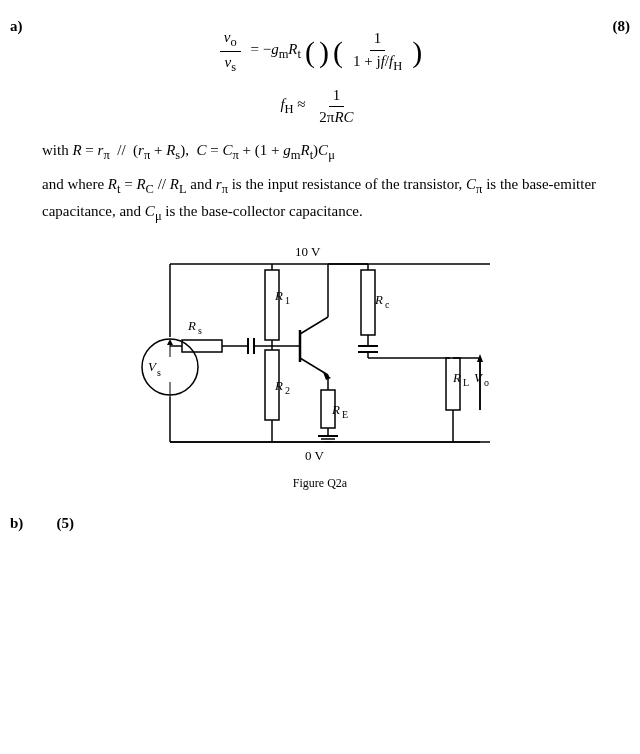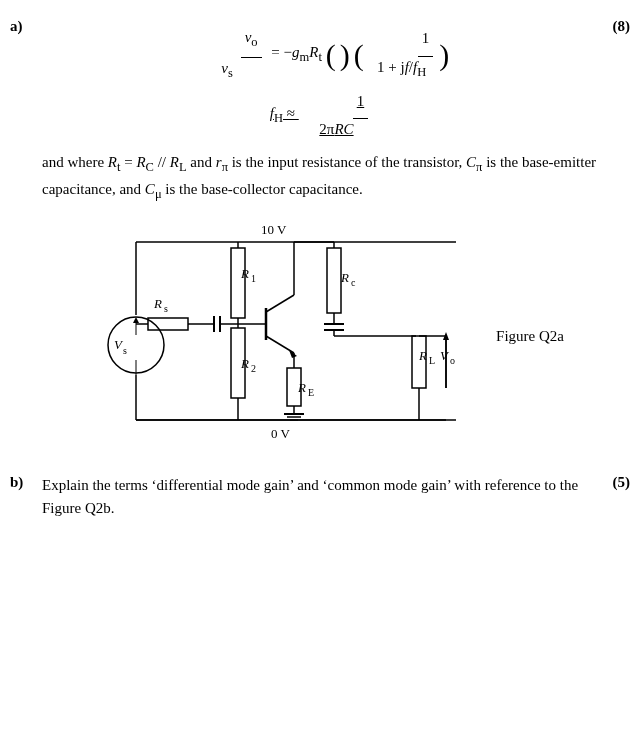--- a/index.html
+++ b/index.html
@@ -49,24 +49,23 @@
 
     .fraction {
       display: inline-flex;
       flex-direction: column;
       align-items: center;
       vertical-align: middle;
       margin: 0 2px;
     }
     .frac-num {
       border-bottom: 1.5px solid #000;
-      padding: 0 4px 7px 4px;
+      padding: 0 4px 1px 4px;
       text-align: center;
       line-height: 1.3;
-      margin-left: 48px;
     }
     .frac-den {
       padding: 1px 4px 0 4px;
       text-align: center;
       line-height: 1.3;
     }
 
     .big-paren {
       font-size: 2em;
       vertical-align: middle;
@@ -86,46 +85,44 @@
       text-align: center;
       margin: 6px 0 10px 0;
     }
 
     .bandwidth-approx {
       display: flex;
       align-items: center;
       justify-content: center;
       gap: 4px;
       font-size: 15px;
-      text-decoration: underline;
     }
 
     .with-line {
       margin: 8px 0 6px 0;
       line-height: 1.7;
     }
 
     .and-line {
       margin: 4px 0 16px 0;
       line-height: 1.6;
     }
 
     
     .circuit-container {
       display: flex;
-      flex-direction: row;
+      flex-direction: column;
       align-items: center;
       margin: 10px 0 6px 0;
-      justify-content: center;
     }
 
     .figure-label {
       text-align: center;
       margin-top: 4px;
-      font-size: 15px;
+      font-size: 12px;
     }
 
     svg text {
       font-family: 'Times New Roman', Times, serif;
     }
 
     .part-b-text {
       line-height: 1.55;
     }
   </style>
@@ -158,20 +155,23 @@
     <div class="bandwidth-block">
       <span class="bandwidth-approx">
         <span><i>f</i><sub>H</sub> ≈&nbsp;</span>
         <span class="fraction">
           <span class="frac-num">1</span>
           <span class="frac-den">2π<i>RC</i></span>
         </span>
       </span>
     </div>
 
+    <div class="with-line q-text">
+      with <i>R</i> = <i>r</i><sub>π</sub> &nbsp;//&nbsp; (<i>r</i><sub>π</sub> + <i>R</i><sub>s</sub>), &nbsp;<i>C</i> = <i>C</i><sub>π</sub> + (1 + <i>g</i><sub>m</sub><i>R</i><sub>t</sub>)<i>C</i><sub>μ</sub>
+    </div>
 
     <div class="and-line q-text">
       and where <i>R</i><sub>t</sub> = <i>R</i><sub>C</sub> // <i>R</i><sub>L</sub> and <i>r</i><sub>π</sub> is the input resistance of the transistor, <i>C</i><sub>π</sub> is the base-emitter capacitance, and <i>C</i><sub>μ</sub> is the base-collector capacitance.
     </div>
 
     <div class="circuit-container">
       <svg width="420" height="230" viewBox="0 0 420 230">
 
         <text x="185" y="14" font-size="13">10 V</text>
 
@@ -276,17 +276,14 @@
         </defs>
       </svg>
       <div class="figure-label">Figure Q2a</div>
     </div>
   </div>
   <div class="marks">(8)</div>
 </div>
 
 <div class="question-block">
   <div class="q-label" style="font-weight:bold;">b)</div>
-  <div class="q-content">
-    <div class="part-b-text q-text">Explain the terms ‘differential mode gain’ and ‘common mode gain’ with reference to the Figure Q2b.</div>
-  </div>
   <div class="marks">(5)</div>
 </div>
 
 </body></html>

